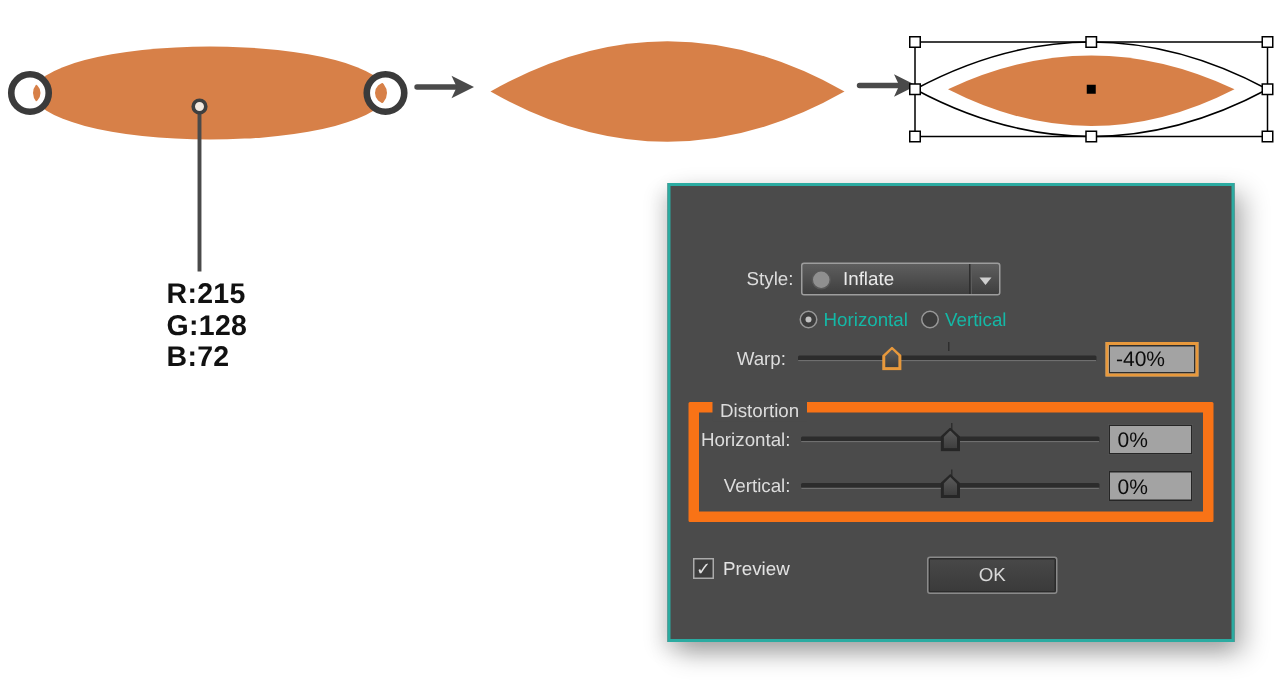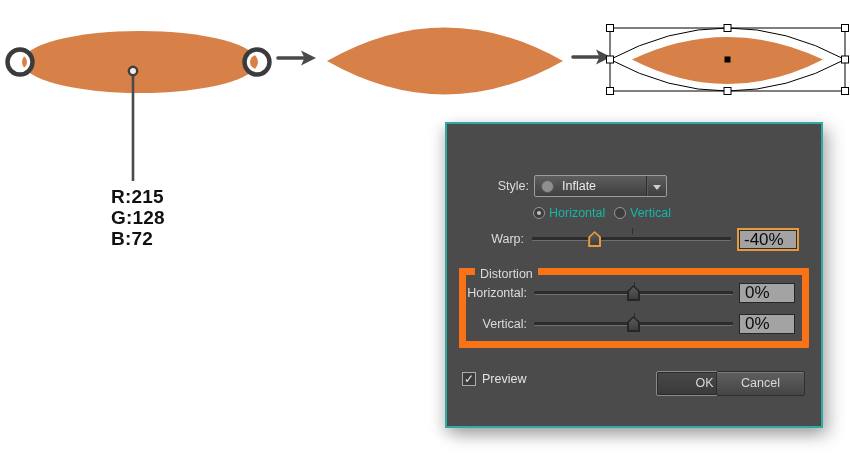--- a/index.html
+++ b/index.html
@@ -90,21 +90,21 @@
     position:absolute; left:2px; top:2px; right:2px; bottom:2px;
     clip-path:polygon(50% 0, 100% 38%, 100% 100%, 0 100%, 0 38%);
     background:linear-gradient(#5a5a5a,#3e3e3e);
   }
   .thumb-bend { background:#e8993c; }
   .thumb-gray { background:#262626; }
 
   
   .valbox {
     position:absolute; background:#a3a3a3; color:#0c0c0c;
-    line-height:18px; padding-left:5px; font-size:17px;
+    line-height:18px; padding-left:5px; font-size:14px;
   }
   .val-bend {
     left:290px; top:104px; width:62px; height:23px;
     border:2px solid #e8993c; box-shadow:inset 0 0 0 1px #2e2e2e; line-height:19px;
   }
   .val-h { left:292px; top:159px; width:56px; height:20px; border:1px solid #262626; }
   .val-v { left:292px; top:190px; width:56px; height:20px; border:1px solid #262626; }
 
   
   .fieldset {
@@ -121,22 +121,22 @@
     position:absolute; left:15px; top:248px; width:14px; height:14px;
     background:#3d3d3d; border:1px solid #ababab; color:#e3e3e3;
     font-size:12px; line-height:12px; text-align:center; cursor:default;
   }
   .checkbox-label { position:absolute; left:35px; top:248px; color:#e3e3e3; }
   .btn {
     position:absolute; top:247px; height:25px; text-align:center;
     line-height:22px; color:#d9d9d9; border-radius:2px; cursor:default;
   }
   .btn-ok {
-    left:171px; width:97px; background:linear-gradient(#484848,#3a3a3a);
-    border:1px solid #8a8a8a; box-shadow:inset 0 0 0 1px #2b2b2b;margin-left:38px;
+    left:171px; width:87px; background:linear-gradient(#484848,#3a3a3a);
+    border:1px solid #8a8a8a; box-shadow:inset 0 0 0 1px #2b2b2b;
   }
   .btn-cancel {
     left:269px; width:89px; background:linear-gradient(#5f5f5f,#454545);
     border:1px solid #2e2e2e; box-shadow:inset 0 1px 0 #787878;
   }
 </style>
 </head>
 <body>
 
 <svg id="art" width="850" height="464" viewBox="0 0 850 464">
@@ -240,14 +240,13 @@
         <span class="inner"></span>
       </span>
   </div>
   <div class="valbox val-v">0%</div>
 
   <span class="checkbox">
     <span>✓</span>
   </span>
   <span class="checkbox-label">Preview</span>
   <div class="btn btn-ok">OK</div>
-  <div class="btn btn-cancel">Cancel</div>
 </div>
 
 </body></html>

